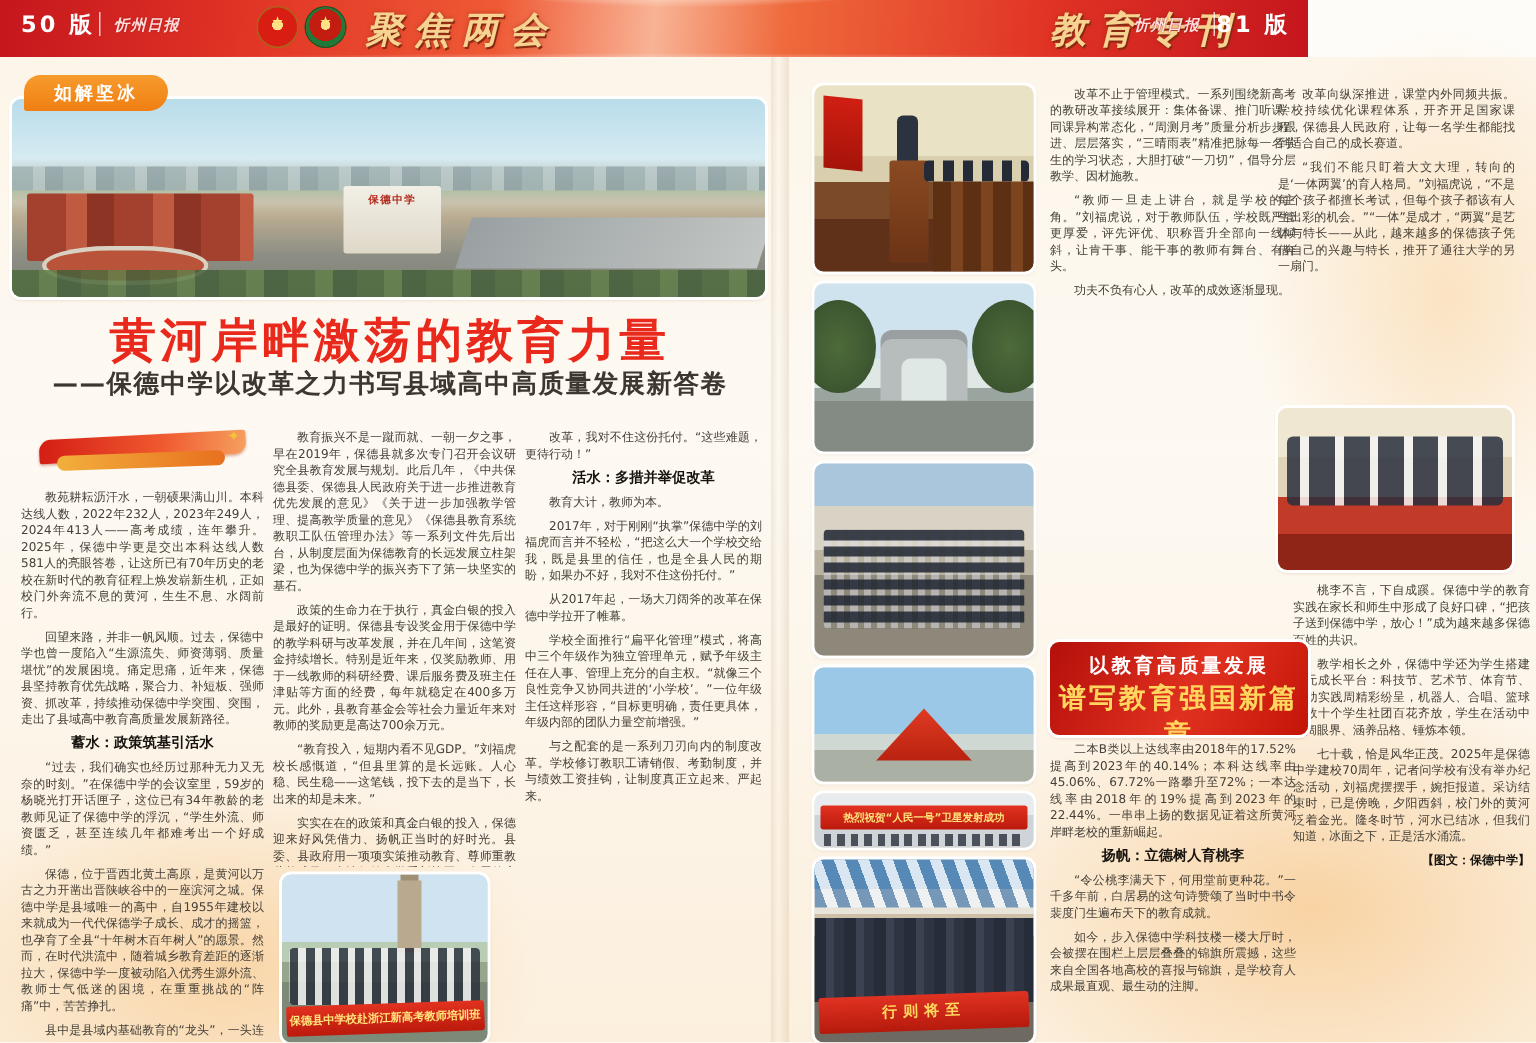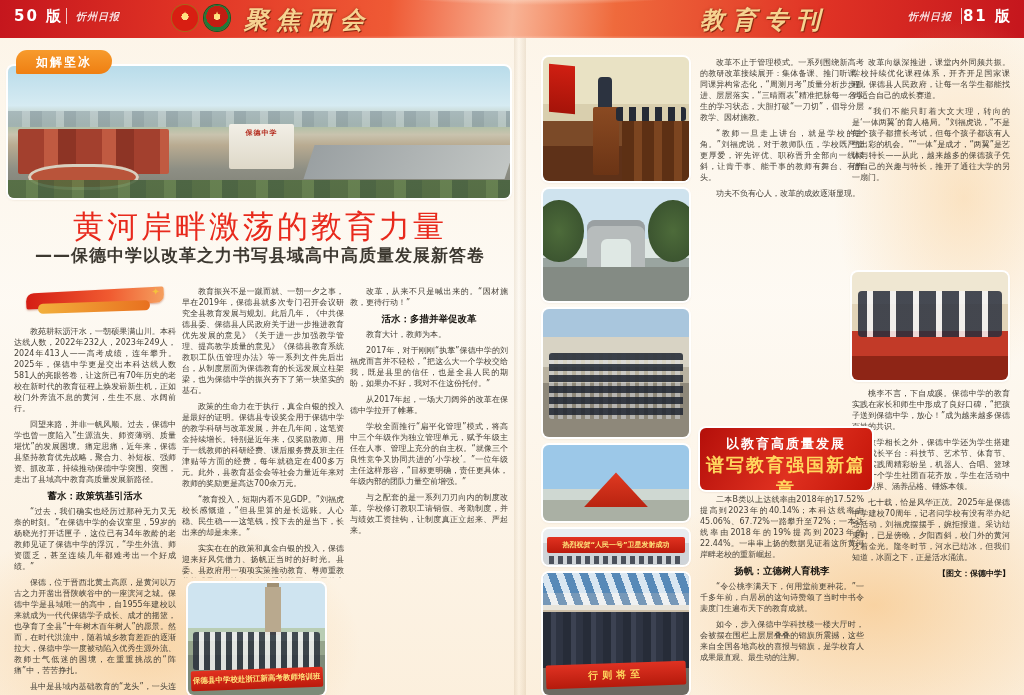--- a/index.html
+++ b/index.html
@@ -1,21 +1,21 @@
 <!DOCTYPE html>
 <html><head>
 <meta charset="utf-8">
 <style>
   * { margin:0; padding:0; box-sizing:border-box; }
   html,body { width:1024px; height:695px; overflow:hidden; }
   body { font-family:"DejaVu Sans","Liberation Sans",sans-serif; background:#fff; position:relative; }
   .sheet { position:absolute; inset:0; width:1024px; height:695px; background:#fefcf8; overflow:hidden; }
 
   
-  .masthead { position:absolute; left:0; top:0; width:1024px; height:38px;
+  .masthead { position:absolute; left:0; top:0; width:872px; height:38px;
     background:linear-gradient(95deg,#c5161d 0%,#e03325 18%,#ef5a35 38%,#f8b395 50%,#ef6a3c 60%,#e03325 80%,#c5161d 100%); overflow:hidden; }
   .masthead::before { content:""; position:absolute; left:0; top:18px; width:100%; height:30px;
     background:radial-gradient(120% 100% at 50% 120%, rgba(255,255,255,.85) 30%, rgba(255,255,255,0) 62%); }
   .masthead::after { content:""; position:absolute; left:30%; top:-10px; width:45%; height:30px;
     background:radial-gradient(60% 100% at 50% -20%, rgba(255,240,225,.9) 30%, rgba(255,255,255,0) 70%); }
   .pageno { position:absolute; top:7px; color:#fff; font-size:15px; font-weight:bold; letter-spacing:2px; z-index:3;}
   .pageno.left { left:14px; }
   .pageno.right { right:12px; }
   .mast-sep { position:absolute; top:8px; width:1px; height:16px; background:rgba(255,255,255,.75); z-index:3;}
   .logo-script { position:absolute; top:10px; font-family:"DejaVu Serif",serif; font-style:italic; font-weight:bold;
@@ -51,21 +51,21 @@
   .aerial .redbldg { position:absolute; left:2%; top:48%; width:30%; height:34%;
     background:repeating-linear-gradient(90deg,#a3402e 0 26px, #c05a41 26px 40px, #8d3425 40px 58px); border-radius:2px;}
   .aerial .track { position:absolute; left:4%; top:74%; width:22%; height:20%; background:#b9543a; border-radius:50% / 60%; box-shadow:inset 0 0 0 3px #d8d0c0;}
   .aerial .gate { position:absolute; left:44%; top:44%; width:13%; height:34%; background:linear-gradient(180deg,#f2efe6,#ded8c8); border-radius:2px;}
   .aerial .gate span{ display:block; margin-top:4px; text-align:center; font-size:7px; font-weight:bold; color:#b32a1c; letter-spacing:1px;}
   .aerial .trees { position:absolute; left:0; bottom:0; width:100%; height:14%;
     background:repeating-linear-gradient(90deg,#4f6b3d 0 18px,#617f49 18px 30px,#44603a 30px 46px); opacity:.85;}
   .aerial .road { position:absolute; left:60%; top:60%; width:40%; height:26%; background:linear-gradient(100deg,#9aa0a2,#c2c6c4); transform:skewX(-18deg);}
 
   .headline { position:absolute; left:0; width:520px; top:168px; text-align:center; z-index:3;
-    font-family:"DejaVu Serif","Liberation Serif",serif; font-weight:normal; font-size:31px; letter-spacing:3px; color:#e8291c; }
+    font-family:"DejaVu Serif","Liberation Serif",serif; font-weight:bold; font-size:31px; letter-spacing:3px; color:#e8291c; }
   .subhead { position:absolute; left:0; width:520px; top:206px; text-align:center; z-index:3;
     font-size:17px; font-weight:bold; color:#3c3830; letter-spacing:1px;}
 
   .col { position:absolute; z-index:2; font-size:8px; line-height:11px; color:#454038; text-align:justify; overflow:hidden;}
   .col p { margin-bottom:5px; text-indent:16px; }
   .col .h { text-align:center; font-weight:bold; font-size:9.5px; color:#17140f; text-indent:0; margin:4px 0 5px;}
   .col .credit { text-align:right; font-weight:bold; color:#17140f; text-indent:0;}
 
   .ribbon { position:relative; width:150px; height:34px; margin:0 auto 6px; }
   .ribbon .r1 { position:absolute; left:6px; top:4px; width:138px; height:16px; border-radius:8px 2px 8px 2px;
@@ -198,21 +198,21 @@
 
     </div>
 
     <div class="photo ph-train">
       <div class="tower"></div>
       <div class="rows"></div>
       <div class="banner">保德县中学校赴浙江新高考教师培训班</div>
     </div>
 
     <div class="col" style="left:350px; top:248px; width:158px; height:406px;">
-      <p>改革，从来不只是喊出来的。“因材施教，更待行动！”</p>
+      <p>改革，我对不住这份托付。“这些难题，更待行动！”</p>
       <div class="h">活水：多措并举促改革</div>
       <p>教育大计，教师为本。</p>
       <p>2017年，对于刚刚“执掌”保德中学的刘福虎而言并不轻松，“把这么大一个学校交给我，既是县里的信任，也是全县人民的期盼，如果办不好，我对不住这份托付。”</p>
       <p>从2017年起，一场大刀阔斧的改革在保德中学拉开了帷幕。</p>
       <p>学校全面推行“扁平化管理”模式，将高中三个年级作为独立管理单元，赋予年级主任在人事、管理上充分的自主权。“就像三个良性竞争又协同共进的‘小学校’。”一位年级主任这样形容，“目标更明确，责任更具体，年级内部的团队力量空前增强。”</p>
       <p>与之配套的是一系列刀刃向内的制度改革。学校修订教职工请销假、考勤制度，并与绩效工资挂钩，让制度真正立起来、严起来。</p>
     </div>
   </div>
 
   <div class="pageR">
@@ -271,21 +271,21 @@
 
     <div class="col" style="left:332px; top:19px; width:158px; height:210px;">
       <p>改革向纵深推进，课堂内外同频共振。学校持续优化课程体系，开齐开足国家课程，保德县人民政府，让每一名学生都能找到适合自己的成长赛道。</p>
       <p>“我们不能只盯着大文大理，转向的是‘一体两翼’的育人格局。”刘福虎说，“不是每个孩子都擅长考试，但每个孩子都该有人生出彩的机会。”“一体”是成才，“两翼”是艺体与特长——从此，越来越多的保德孩子凭借自己的兴趣与特长，推开了通往大学的另一扇门。</p>
     </div>
 
     <div class="photo ph-cake">
       <div class="people"></div>
     </div>
 
-    <div class="col" style="left:332px; top:350px; width:158px; height:306px;">
+    <div class="col" style="left:342px; top:350px; width:158px; height:306px;">
       <p>桃李不言，下自成蹊。保德中学的教育实践在家长和师生中形成了良好口碑，“把孩子送到保德中学，放心！”成为越来越多保德百姓的共识。</p>
       <p>教学相长之外，保德中学还为学生搭建多元成长平台：科技节、艺术节、体育节、劳动实践周精彩纷呈，机器人、合唱、篮球等数十个学生社团百花齐放，学生在活动中开阔眼界、涵养品格、锤炼本领。</p>
       <p>七十载，恰是风华正茂。2025年是保德中学建校70周年，记者问学校有没有举办纪念活动，刘福虎摆摆手，婉拒报道。采访结束时，已是傍晚，夕阳西斜，校门外的黄河泛着金光。隆冬时节，河水已结冰，但我们知道，冰面之下，正是活水涌流。</p>
       <p class="credit">【图文：保德中学】</p>
     </div>
   </div>
 
 </div>
 
 </body></html>

